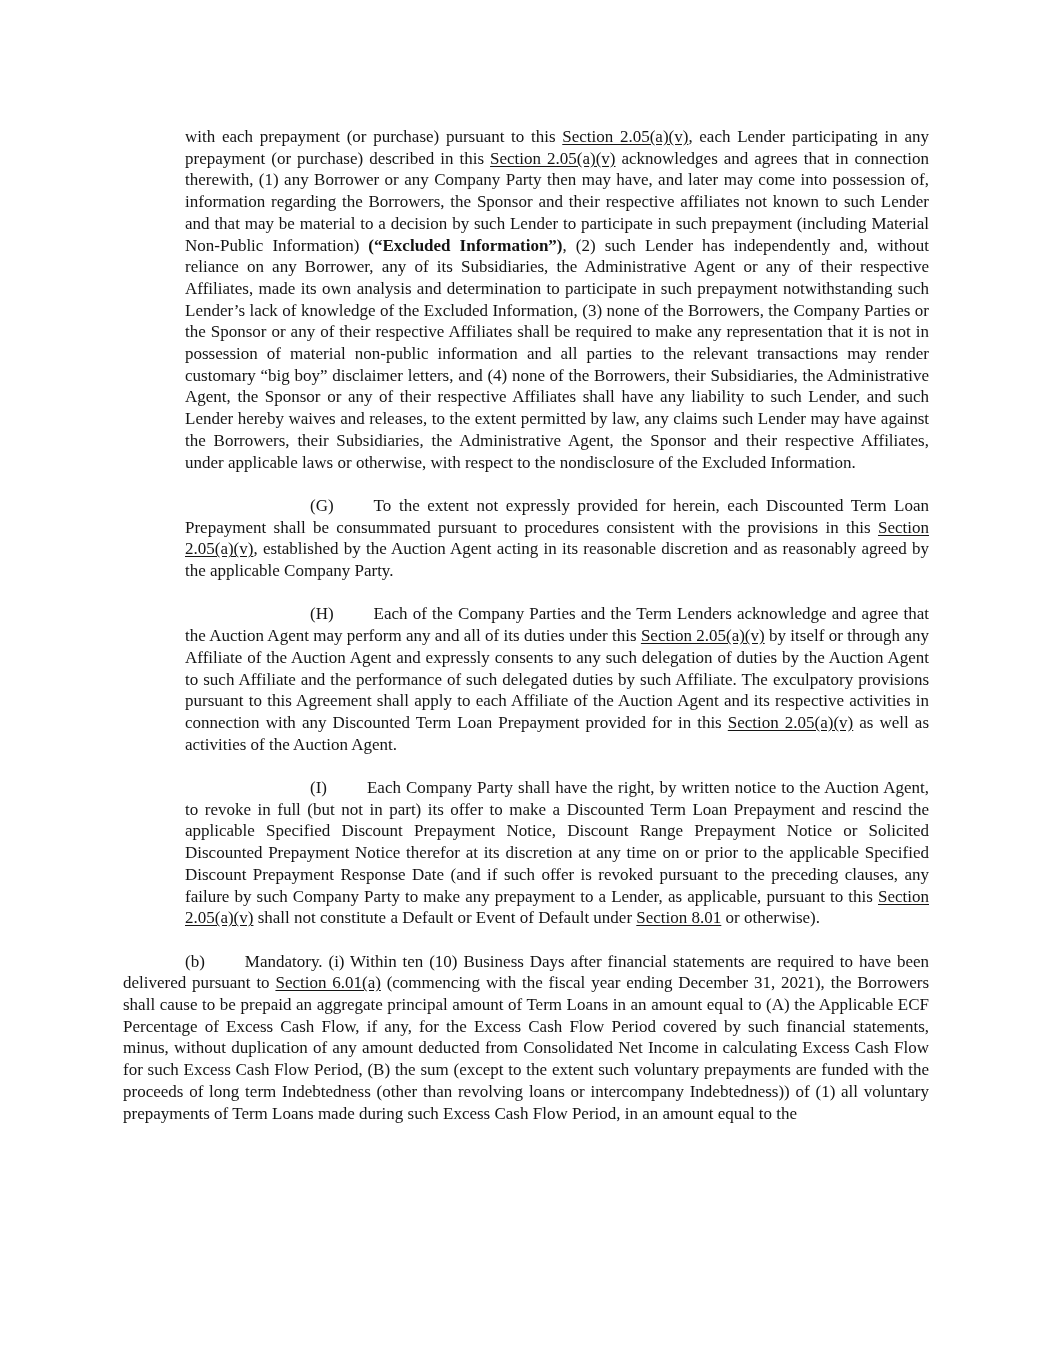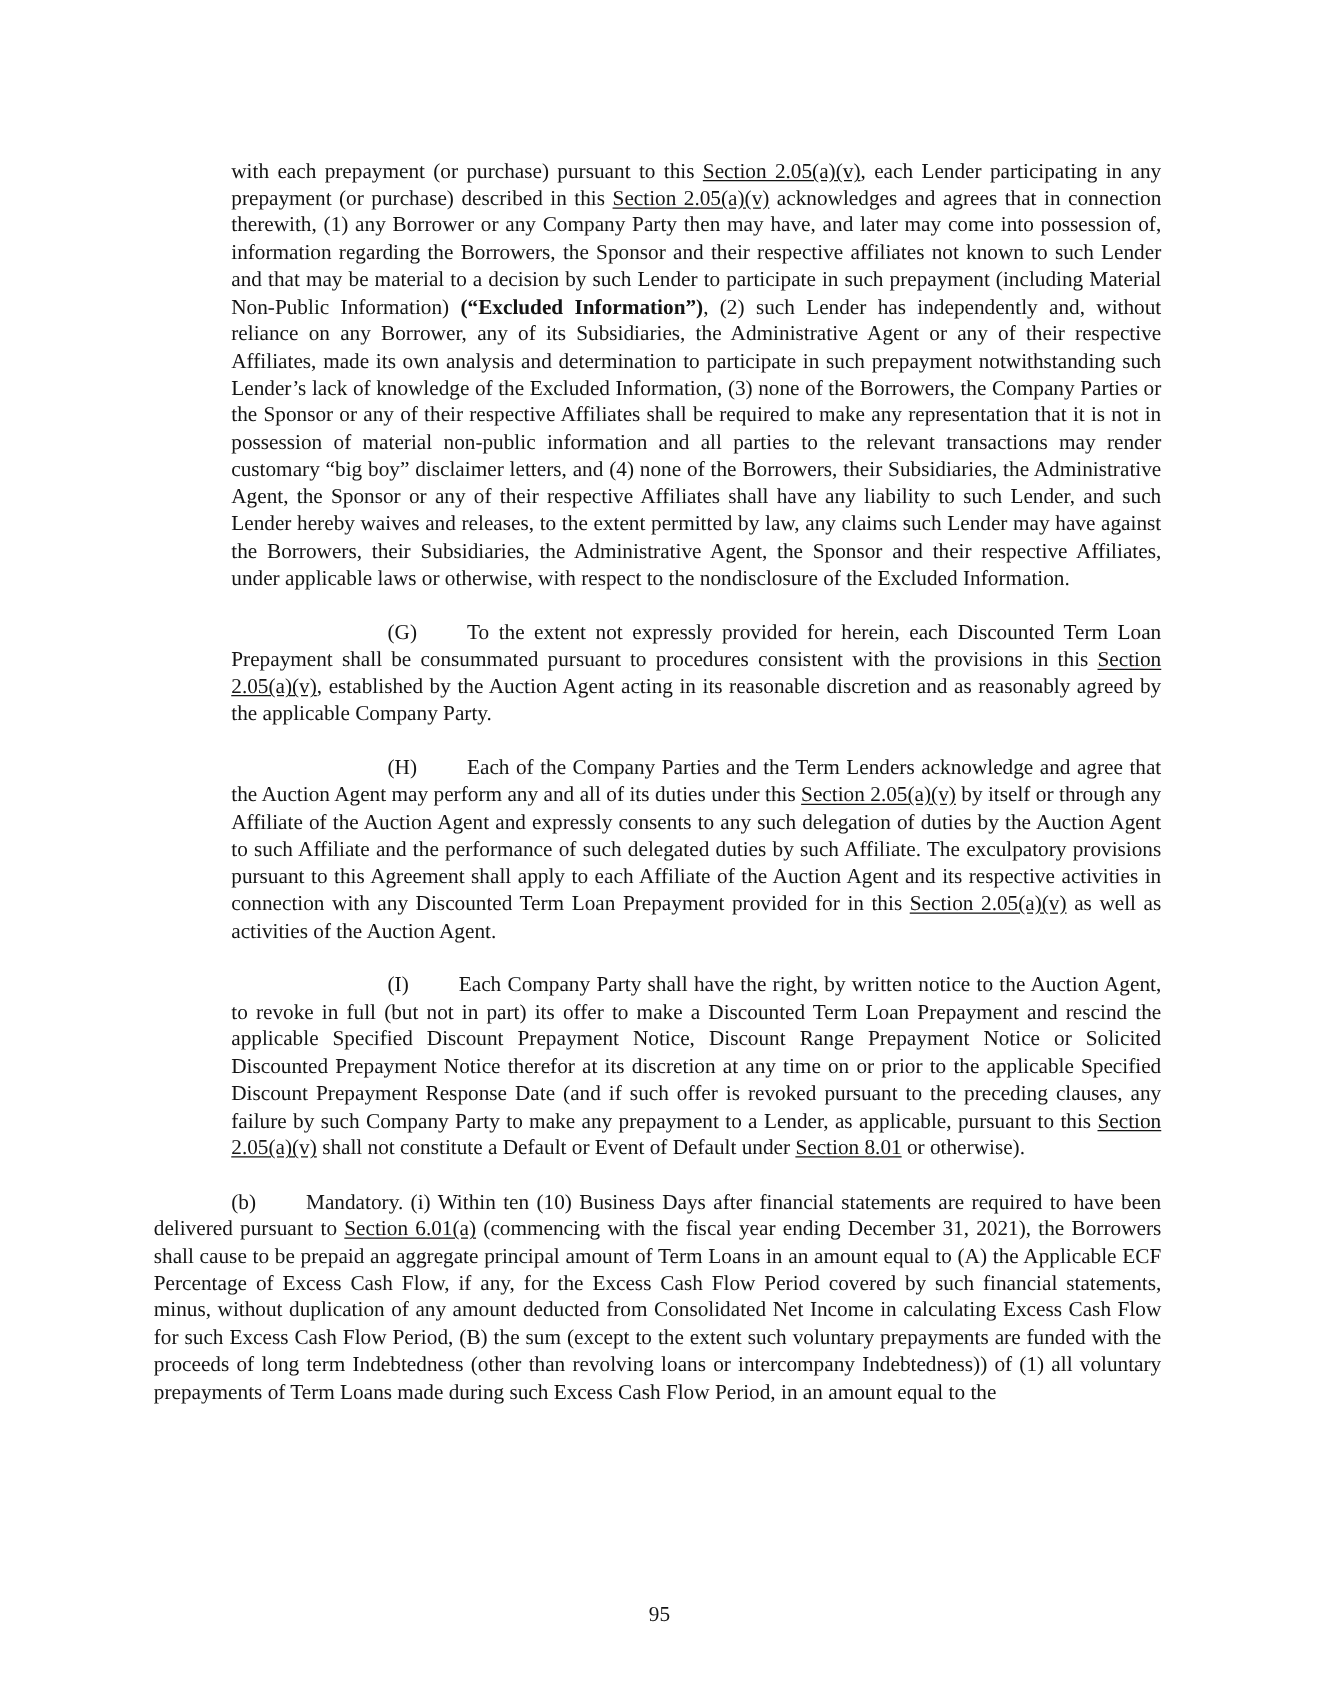--- a/index.html
+++ b/index.html
@@ -64,14 +64,13 @@
 <body>
 
 <div class="doc-page">
   <div class="content">
     <p class="para inner"><span class="run plain">with each prepayment (or purchase) pursuant to this </span><span class="run u">Section 2.05(a)(v)</span><span class="run plain">, each Lender participating in any prepayment (or purchase) described in this </span><span class="run u">Section 2.05(a)(v)</span><span class="run plain"> acknowledges and agrees that in connection therewith, (1) any Borrower or any Company Party then may have, and later may come into possession of, information regarding the Borrowers, the Sponsor and their respective affiliates not known to such Lender and that may be material to a decision by such Lender to participate in such prepayment (including Material Non-Public Information) </span><span class="run b">(“Excluded Information”)</span><span class="run plain">, (2) such Lender has independently and, without reliance on any Borrower, any of its Subsidiaries, the Administrative Agent or any of their respective Affiliates, made its own analysis and determination to participate in such prepayment notwithstanding such Lender’s lack of knowledge of the Excluded Information, (3) none of the Borrowers, the Company Parties or the Sponsor or any of their respective Affiliates shall be required to make any representation that it is not in possession of material non-public information and all parties to the relevant transactions may render customary “big boy” disclaimer letters, and (4) none of the Borrowers, their Subsidiaries, the Administrative Agent, the Sponsor or any of their respective Affiliates shall have any liability to such Lender, and such Lender hereby waives and releases, to the extent permitted by law, any claims such Lender may have against the Borrowers, their Subsidiaries, the Administrative Agent, the Sponsor and their respective Affiliates, under applicable laws or otherwise, with respect to the nondisclosure of the Excluded Information.</span></p>
     <p class="para inner clause-indent"><span class="run plain">(G)</span><span class="run tab"></span><span class="run plain">To the extent not expressly provided for herein, each Discounted Term Loan Prepayment shall be consummated pursuant to procedures consistent with the provisions in this </span><span class="run u">Section 2.05(a)(v)</span><span class="run plain">, established by the Auction Agent acting in its reasonable discretion and as reasonably agreed by the applicable Company Party.</span></p>
     <p class="para inner clause-indent"><span class="run plain">(H)</span><span class="run tab"></span><span class="run plain">Each of the Company Parties and the Term Lenders acknowledge and agree that the Auction Agent may perform any and all of its duties under this </span><span class="run u">Section 2.05(a)(v)</span><span class="run plain"> by itself or through any Affiliate of the Auction Agent and expressly consents to any such delegation of duties by the Auction Agent to such Affiliate and the performance of such delegated duties by such Affiliate.  The exculpatory provisions pursuant to this Agreement shall apply to each Affiliate of the Auction Agent and its respective activities in connection with any Discounted Term Loan Prepayment provided for in this </span><span class="run u">Section 2.05(a)(v)</span><span class="run plain"> as well as activities of the Auction Agent.</span></p>
     <p class="para inner clause-indent"><span class="run plain">(I)</span><span class="run tab"></span><span class="run plain">Each Company Party shall have the right, by written notice to the Auction Agent, to revoke in full (but not in part) its offer to make a Discounted Term Loan Prepayment and rescind the applicable Specified Discount Prepayment Notice, Discount Range Prepayment Notice or Solicited Discounted Prepayment Notice therefor at its discretion at any time on or prior to the applicable Specified Discount Prepayment Response Date (and if such offer is revoked pursuant to the preceding clauses, any failure by such Company Party to make any prepayment to a Lender, as applicable, pursuant to this </span><span class="run u">Section 2.05(a)(v)</span><span class="run plain"> shall not constitute a Default or Event of Default under </span><span class="run u">Section 8.01</span><span class="run plain"> or otherwise).</span></p>
     <p class="para outer-indent"><span class="run plain">(b)</span><span class="run tab"></span><span class="run i">Mandatory.</span><span class="run plain">  (i)  Within ten (10) Business Days after financial statements are required to have been delivered pursuant to </span><span class="run u">Section 6.01(a)</span><span class="run plain"> (commencing with the fiscal year ending December 31, 2021), the Borrowers shall cause to be prepaid an aggregate principal amount of Term Loans in an amount equal to (A) the Applicable ECF Percentage of Excess Cash Flow, if any, for the Excess Cash Flow Period covered by such financial statements, </span><span class="run i">minus</span><span class="run plain">, without duplication of any amount deducted from Consolidated Net Income in calculating Excess Cash Flow for such Excess Cash Flow Period, (B) the sum (except to the extent such voluntary prepayments are funded with the proceeds of long term Indebtedness (other than revolving loans or intercompany Indebtedness)) of (1) all voluntary prepayments of Term Loans made during such Excess Cash Flow Period, in an amount equal to the</span></p>
   </div>
-  <div class="page-number">95</div>
 </div>
 
 </body></html>

